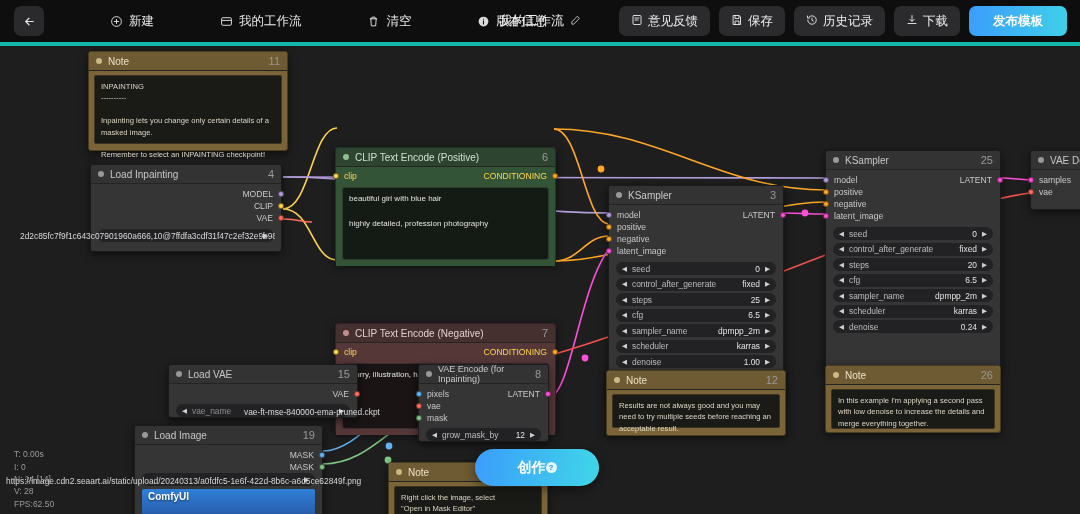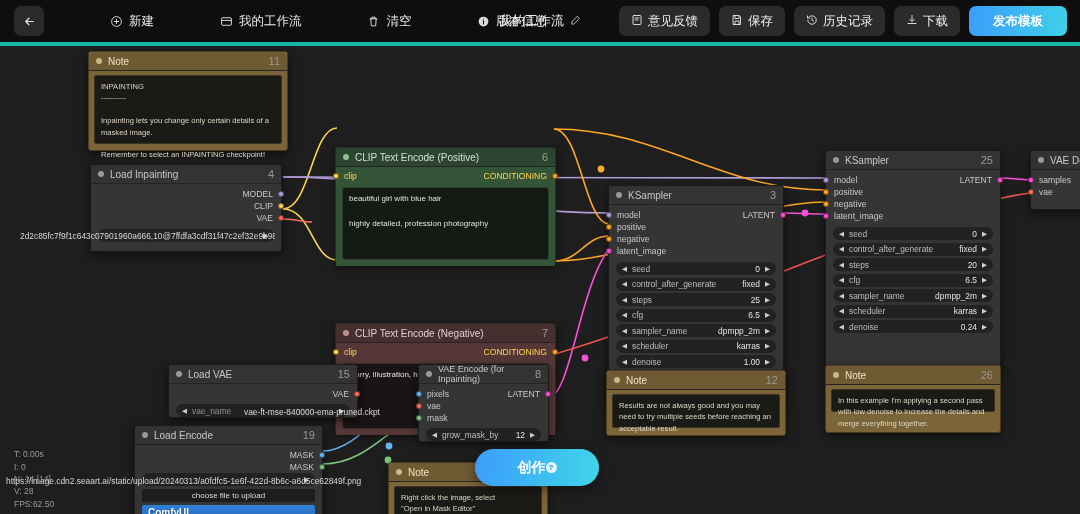--- a/index.html
+++ b/index.html
@@ -547,21 +547,21 @@
         </div>
       </div>
     </div>
 
     <div class="node note" style="left:825px; top:319px; width:176px; height:68px;">
       <div class="node-title">
         <span class="node-dot"></span>
         <span>Note</span>
         <span class="node-id">26</span>
       </div>
-      <div class="note-text" style="height:23px;">In this example I'm applying a second pass with low denoise to increase the details and merge everything together.</div>
+      <div class="note-text" style="height:40px;">In this example I'm applying a second pass with low denoise to increase the details and merge everything together.</div>
     </div>
 
     <div class="node note" style="left:606px; top:324px; width:180px; height:66px;">
       <div class="node-title">
         <span class="node-dot"></span>
         <span>Note</span>
         <span class="node-id">12</span>
       </div>
       <div class="note-text" style="height:34px;">Results are not always good and you may need to try multiple seeds before reaching an acceptable result.</div>
     </div>
@@ -612,38 +612,35 @@
           <span class="wname" style="color:#8e8e8e;">vae_name</span>
           <span class="ovf-text" style="left:36px; top:2.5px; font-weight:normal;padding-left:32px;">vae-ft-mse-840000-ema-pruned.ckpt</span>
           <span class="arw" style="margin-left:auto;">▶</span>
         </div>
       </div>
     </div>
 
     <div class="node" style="left:134px; top:379px; width:189px; height:98px;">
       <div class="node-title">
         <span class="node-dot"></span>
-        <span>Load Encode</span>
+        <span>Load Image</span>
         <span class="node-id">19</span>
       </div>
       <div class="node-body">
         <div class="port-row">
           <span class="pin right" style="background:#64b5f6;"></span>
           <span class="port-label out">MASK</span>
         </div>
         <div class="port-row">
           <span class="pin right" style="background:#81c784;"></span>
           <span class="port-label out">MASK</span>
         </div>
         <div class="widget overflow" style="margin-top:0;">
           <span class="ovf-text" style="left:-136px; top:2.5px;">https://image.cdn2.seaart.ai/static/upload/20240313/a0fdfc5-1e6f-422d-8b6c-a6d5ce62849f.png</span>
           <span class="arw" style="margin-left:auto;">▶</span>
-        </div>
-        <div class="upload-btn">
-          <span>choose file to upload</span>
         </div>
         <div class="img-preview">
           <span class="cap">ComfyUI</span>
 
         </div>
       </div>
     </div>
 
     <div class="node note" style="left:388px; top:416px; width:160px; height:70px;">
       <div class="node-title">

